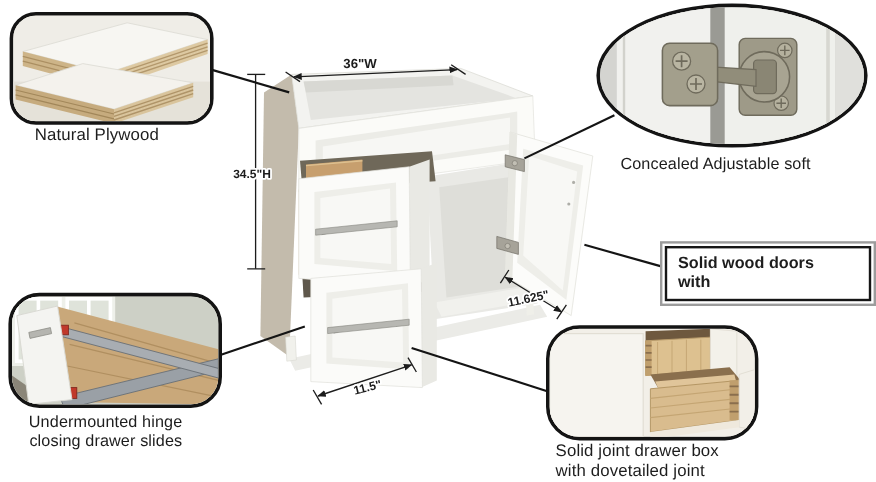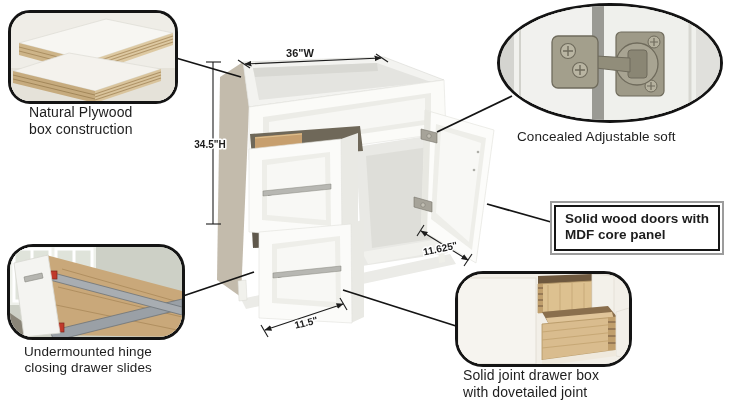--- a/index.html
+++ b/index.html
@@ -6,21 +6,21 @@
   #canvas{position:relative;width:730px;height:402px;background:#ffffff;overflow:hidden;
           font-family:"Liberation Sans",sans-serif;}
   .abs{position:absolute;}
   .callout-frame{position:absolute;border:3px solid #141414;overflow:hidden;background:#eceae3;}
   .round{border-radius:22px;}
   .ellipse{border-radius:50%;}
   .callout-label{position:absolute;font-weight:400;color:#1d1d1d;line-height:1.18;letter-spacing:.1px;}
   .lbl-14{font-size:14px;}
   .lbl-135{font-size:13.5px;text-align:right;}
   .doors-box-outer{position:absolute;border:2px solid #9c9c9c;background:#fff;padding:2px;}
-  .doors-box-inner{border:2.5px solid #161616;background:#fff;padding:4px 9px 5px 9px;
+  .doors-box-inner{border:2.5px solid #161616;background:#fff;padding:4px 26px 5px 9px;
                    font-weight:700;font-size:13.5px;line-height:1.22;color:#1d1d1d;}
   svg{display:block;}
   .dim-label{font:700 10px "Liberation Sans",sans-serif;fill:#1c1c1c;
              paint-order:stroke;stroke:#ffffff;stroke-width:3px;stroke-linejoin:round;}
   .dim-label-big{font:700 11px "Liberation Sans",sans-serif;fill:#1c1c1c;
              paint-order:stroke;stroke:#ffffff;stroke-width:3px;stroke-linejoin:round;}
 </style>
 </head>
 <body>
 
@@ -138,21 +138,20 @@
 
       <polygon points="2,58 58,40 150,56 84,78" fill="#f4f2ed" stroke="#dddbd4" stroke-width="0.7"></polygon>
       <polygon points="84,78 150,56 150,68 84,90" fill="#d9c49c"></polygon>
       <path d="M84,81 150,59 M84,84 150,62 M84,87 150,65" stroke="#af9468" stroke-width="1.1" fill="none"></path>
       <polygon points="2,58 84,78 84,90 2,70" fill="#c6ab7e"></polygon>
       <path d="M2,62 84,82 M2,66 84,86" stroke="#a2875a" stroke-width="1" fill="none"></path>
     </svg>
   </div>
   <div class="callout-label lbl-14" style="left:29px;top:104px;">
     <div>Natural Plywood</div>
-    <div>box construction</div>
   </div>
 
   <div class="callout-frame ellipse" style="left:497px;top:3px;width:220px;height:114px;background:#d6d6d2;">
     <svg width="220" height="114" viewBox="0 0 220 114">
       <rect width="220" height="114" fill="#d4d4d0"></rect>
       <rect x="14" y="0" width="78" height="114" fill="#f1f1ee"></rect>
       <line x1="20" y1="0" x2="20" y2="114" stroke="#d2d2cc" stroke-width="2"></line>
       <rect x="92" y="0" width="12" height="114" fill="#9a9a94"></rect>
       <rect x="104" y="0" width="92" height="114" fill="#eff0ec"></rect>
       <line x1="190" y1="0" x2="190" y2="114" stroke="#d7d7d1" stroke-width="3"></line>
@@ -175,21 +174,20 @@
       <path d="M75,64 h10 M80,59 v10" stroke="#6f6b5c" stroke-width="1.4"></path>
     </svg>
   </div>
   <div class="callout-label lbl-135" style="left:517px;top:129px;">
     <div>Concealed Adjustable soft</div>
   </div>
 
   <div class="doors-box-outer" style="left:550px;top:201px;">
     <div class="doors-box-inner">
       <div>Solid wood doors with</div>
-      <div>MDF core panel</div>
     </div>
   </div>
 
   <div class="callout-frame round" style="left:7px;top:244px;width:172px;height:90px;border-radius:26px;">
     <svg width="172" height="90" viewBox="0 0 172 90">
       <rect width="172" height="90" fill="#cdd0c6"></rect>
 
       <rect x="0" y="0" width="86" height="58" fill="#eef0ea"></rect>
       <rect x="4" y="2" width="36" height="52" fill="#dfe3da" stroke="#ffffff" stroke-width="3"></rect>
       <rect x="46" y="2" width="36" height="52" fill="#dfe3da" stroke="#ffffff" stroke-width="3"></rect>

